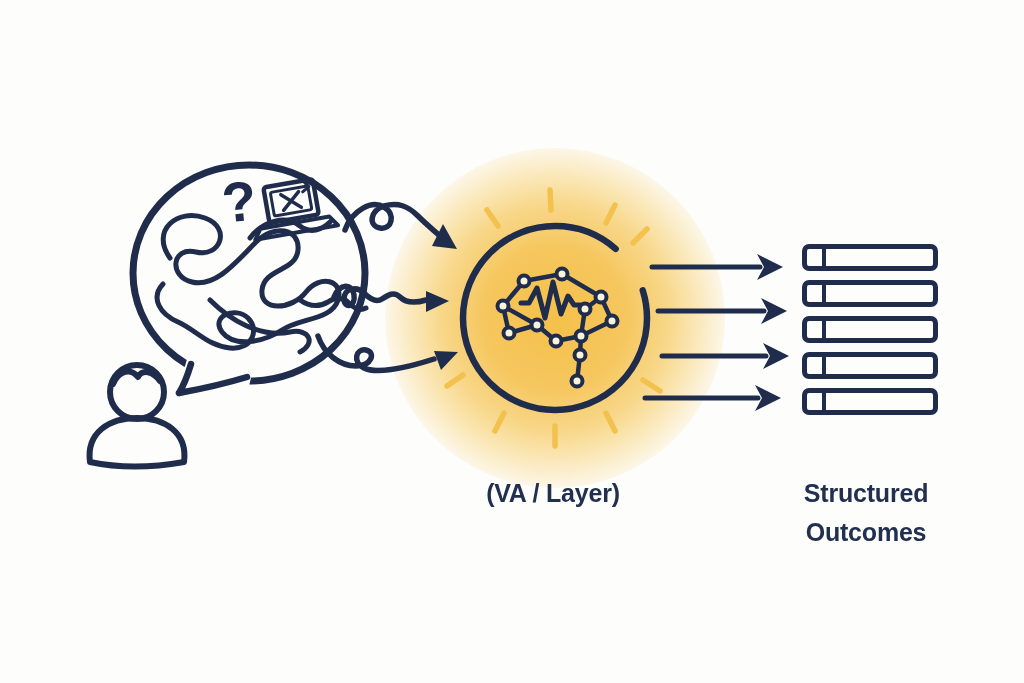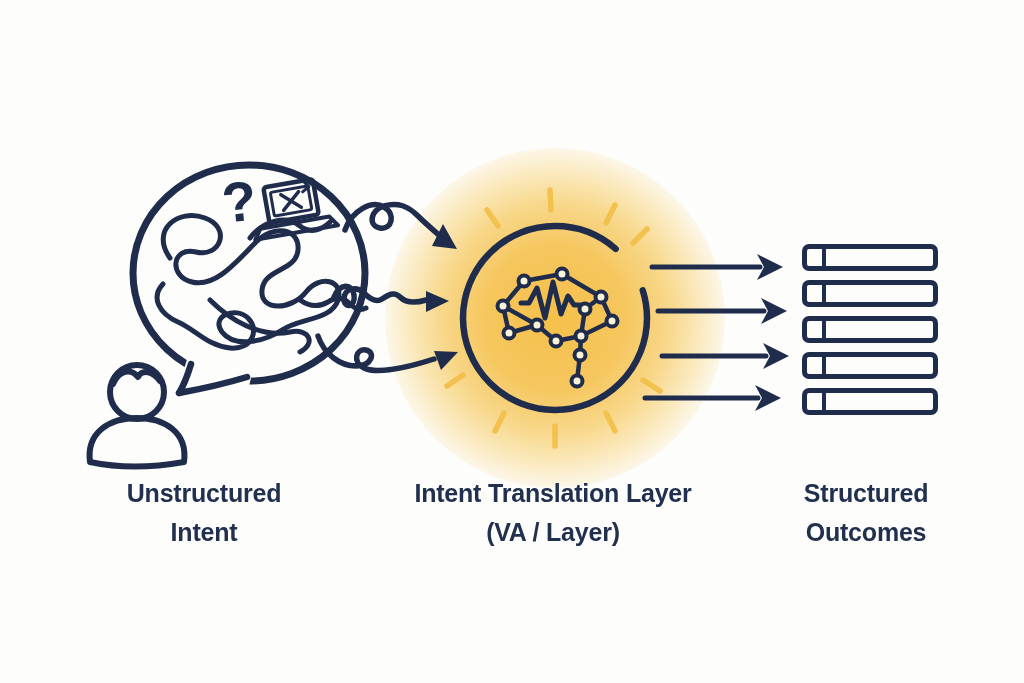--- a/index.html
+++ b/index.html
@@ -160,26 +160,21 @@
   </svg>
 
   <div class="stack">
       <div class="outcome-row"></div>
       <div class="outcome-row"></div>
       <div class="outcome-row"></div>
       <div class="outcome-row"></div>
       <div class="outcome-row"></div>
     </div>
 
-  <div class="caption caption-left">
-    <div>Unstructured</div>
-    <div>Intent</div>
-  </div>
   <div class="caption caption-center">
-    <div>Intent Translation Layer</div>
     <div>(VA / Layer)</div>
   </div>
   <div class="caption caption-right">
     <div>Structured</div>
     <div>Outcomes</div>
   </div>
 
 </div>
 
 </body></html>

